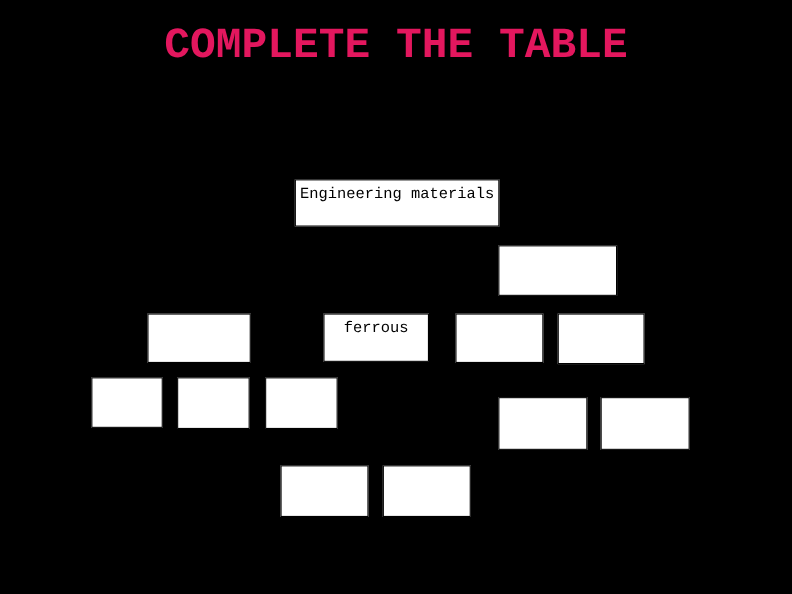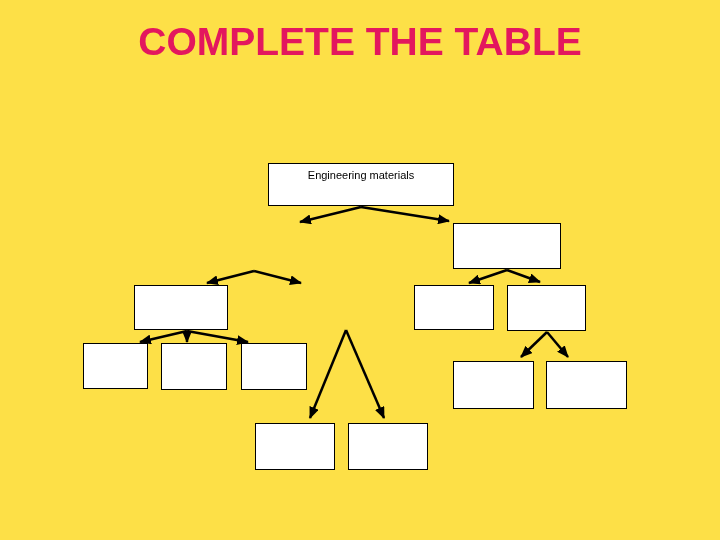--- a/index.html
+++ b/index.html
@@ -33,29 +33,29 @@
   }
   .node {
     position: absolute;
     background: #ffffff;
     border: 1px solid #000000;
     box-sizing: border-box;
     display: flex;
     justify-content: center;
     align-items: flex-start;
     padding-top: 5px;
-    font-size: 11px;
+    font-size: 14px;
     color: #000000;
     white-space: nowrap;
   }
 </style>
 </head>
 <body>
 
-<div class="slide" style="background: #fde047;">
+<div class="slide" style="background: #000000; font-family: Liberation Mono, monospace;">
 
   <h1 class="title" style="color: rgb(227, 23, 94);">COMPLETE THE TABLE</h1>
 
   <svg class="arrows" viewBox="0 0 720 540" xmlns="http://www.w3.org/2000/svg">
     <defs>
       <marker id="ah" markerUnits="userSpaceOnUse" markerWidth="12" markerHeight="10" refX="11" refY="5" orient="auto">
         <path d="M0,0 L12,5 L0,10 z" fill="#000000"></path>
       </marker>
     </defs>
     <line x1="361" y1="207" x2="300" y2="222" stroke="#000000" stroke-width="2.5" marker-end="url(#ah)"></line>
@@ -79,20 +79,23 @@
 
 
   <div class="node" style="left: 453px; top: 223px; width: 108px; height: 46px; background: rgb(255, 255, 255); border-color: rgb(0, 0, 0);">
     <span></span>
   </div>
 
   <div class="node" style="left: 134px; top: 285px; width: 94px; height: 45px; background: rgb(255, 255, 255); border-color: rgb(0, 0, 0);">
     <span></span>
   </div>
 
+  <div class="node" style="left: 294px; top: 285px; width: 96px; height: 44px; background: rgb(255, 255, 255); border-color: rgb(0, 0, 0);">
+    <span>ferrous</span>
+  </div>
 
   <div class="node" style="left: 414px; top: 285px; width: 80px; height: 45px; background: rgb(255, 255, 255); border-color: rgb(0, 0, 0);">
     <span></span>
   </div>
 
   <div class="node" style="left: 507px; top: 285px; width: 79px; height: 46px; background: rgb(255, 255, 255); border-color: rgb(0, 0, 0);">
     <span></span>
   </div>
 
   <div class="node" style="left: 83px; top: 343px; width: 65px; height: 46px; background: rgb(255, 255, 255); border-color: rgb(0, 0, 0);">

